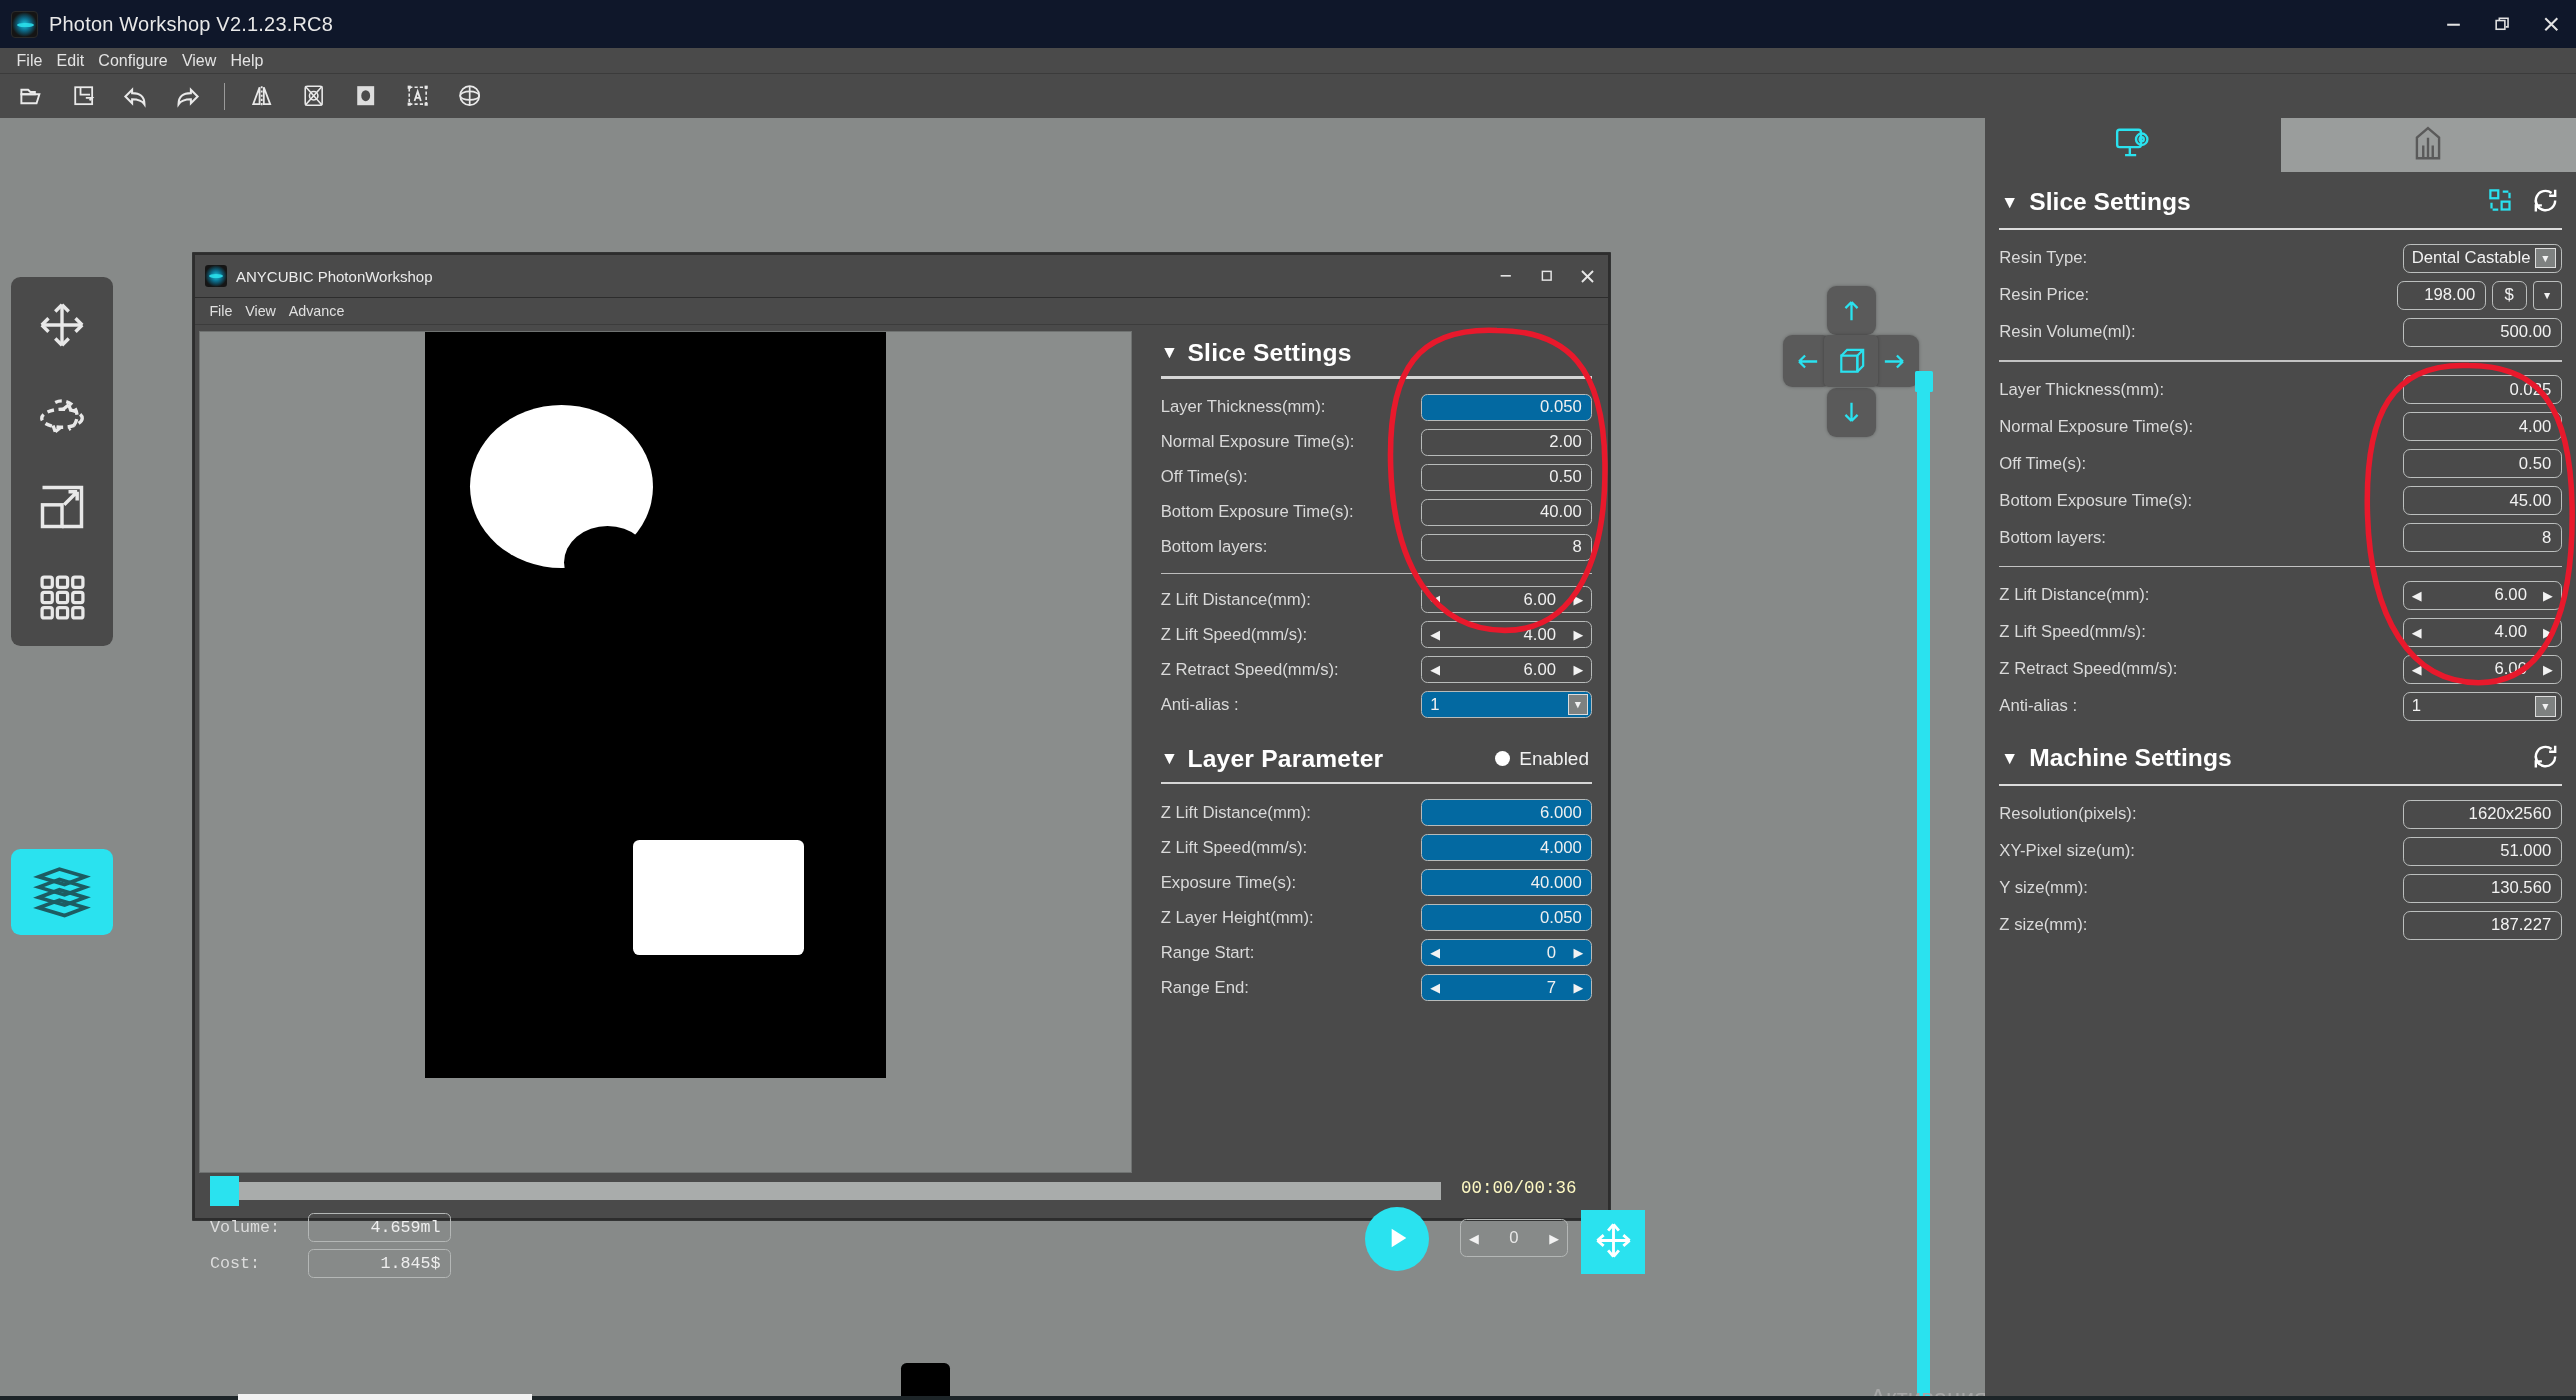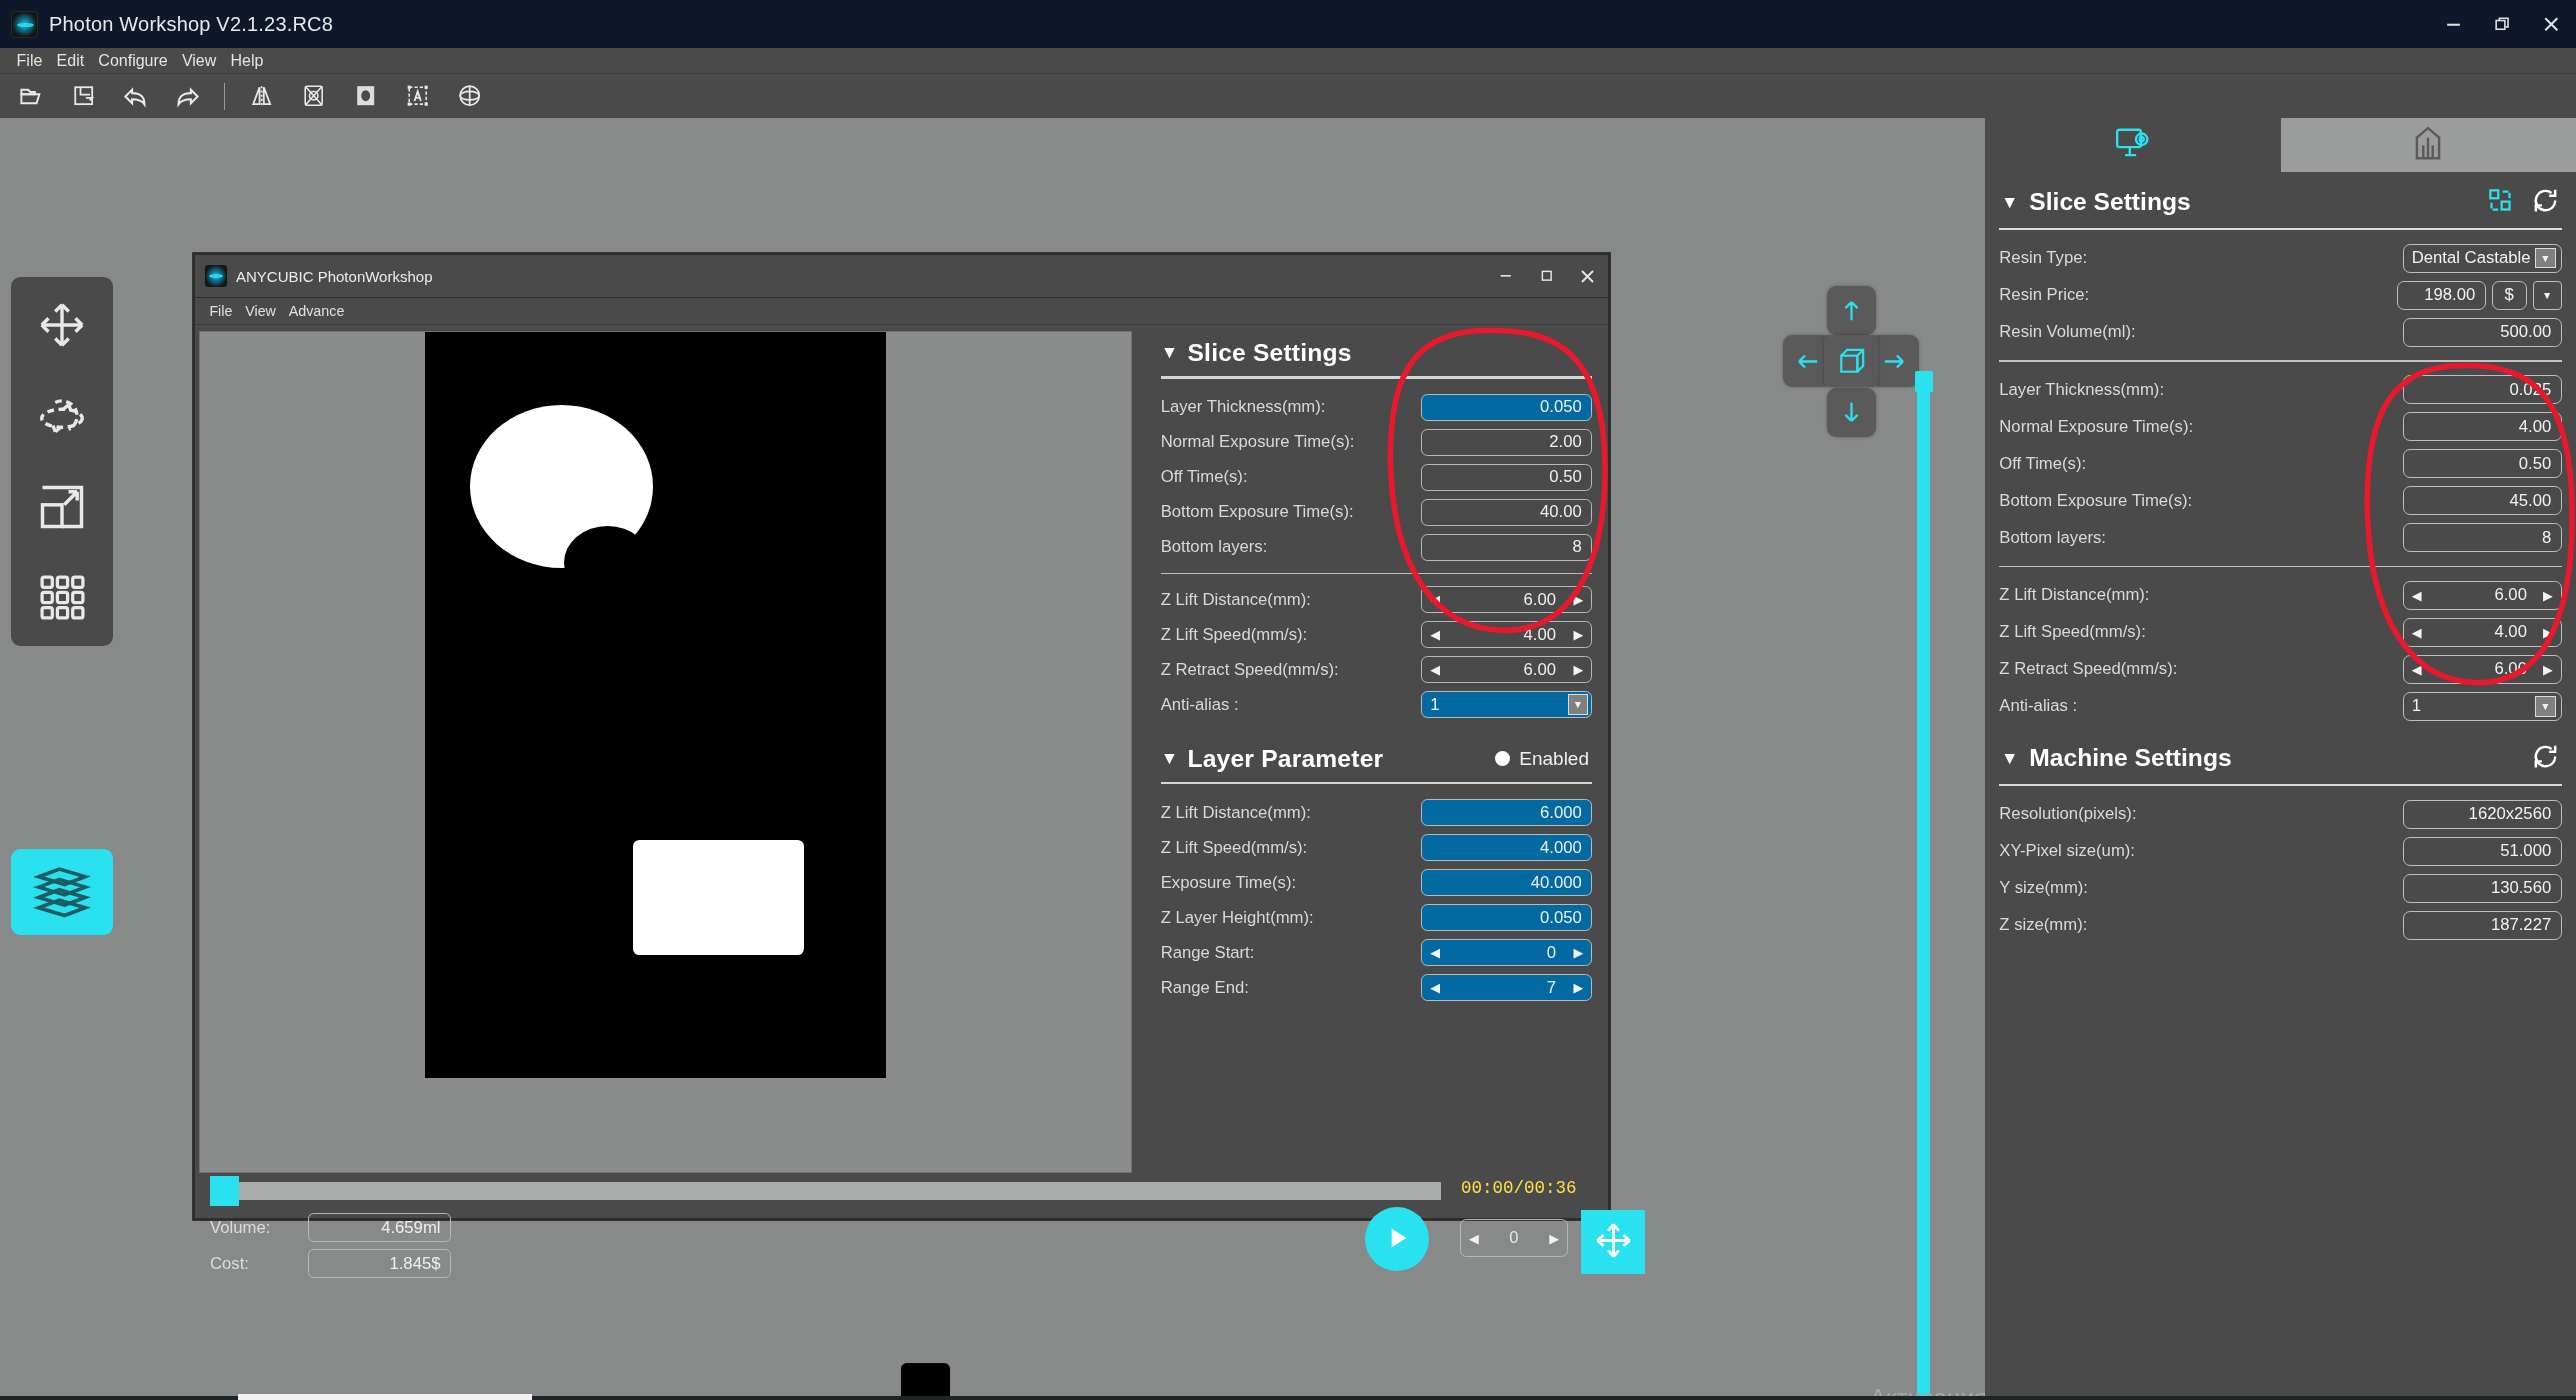--- a/index.html
+++ b/index.html
@@ -169,25 +169,25 @@
     position:absolute; left:4px; top:850px; width:933px; height:38px;
   }
   .timeline-row { position:absolute; left:11px; top:0; width:1271px; height:27px; }
   .timeline-track {
     position:absolute; left:0; top:6.4px; width:1231px; height:17.5px; background:#a9acab;
   }
   .timeline-knob {
     position:absolute; left:0; top:0; width:29px; height:30px; background:#2ae2ef;
   }
   .timeline-time {
-    position:absolute; left:1251px; top:1.6px; font-size:17.5px; color:#fde047;
+    position:absolute; left:1251px; top:1.6px; font-size:17.5px; color:#fef9c3;
     font-family:"Liberation Mono", monospace; white-space:nowrap;
   }
 
-  .vc-row { position:absolute; left:11px; top:35px; display:flex; align-items:center; gap:11px;}
+  .vc-row { position:absolute; left:11px; top:35px; display:flex; align-items:center; gap:11px;font-family:Liberation Mono, monospace;}
   .vc-row .lbl { color:#dcdcdc; font-size:16.7px; width:87px; }
   .vc-box {
     width:143px; height:29px; border:1.6px solid #b4b7b6; border-radius:5.6px;
     color:#eeeeee; font-size:16.7px; display:flex; align-items:center;
     justify-content:flex-end; padding-right:9.5px;
   }
 
   .play-btn {
     position:absolute; left:1170px; top:881px; width:64px; height:64px;
     background:#2ae2ef; border-radius:50%; display:flex; align-items:center; justify-content:center;

